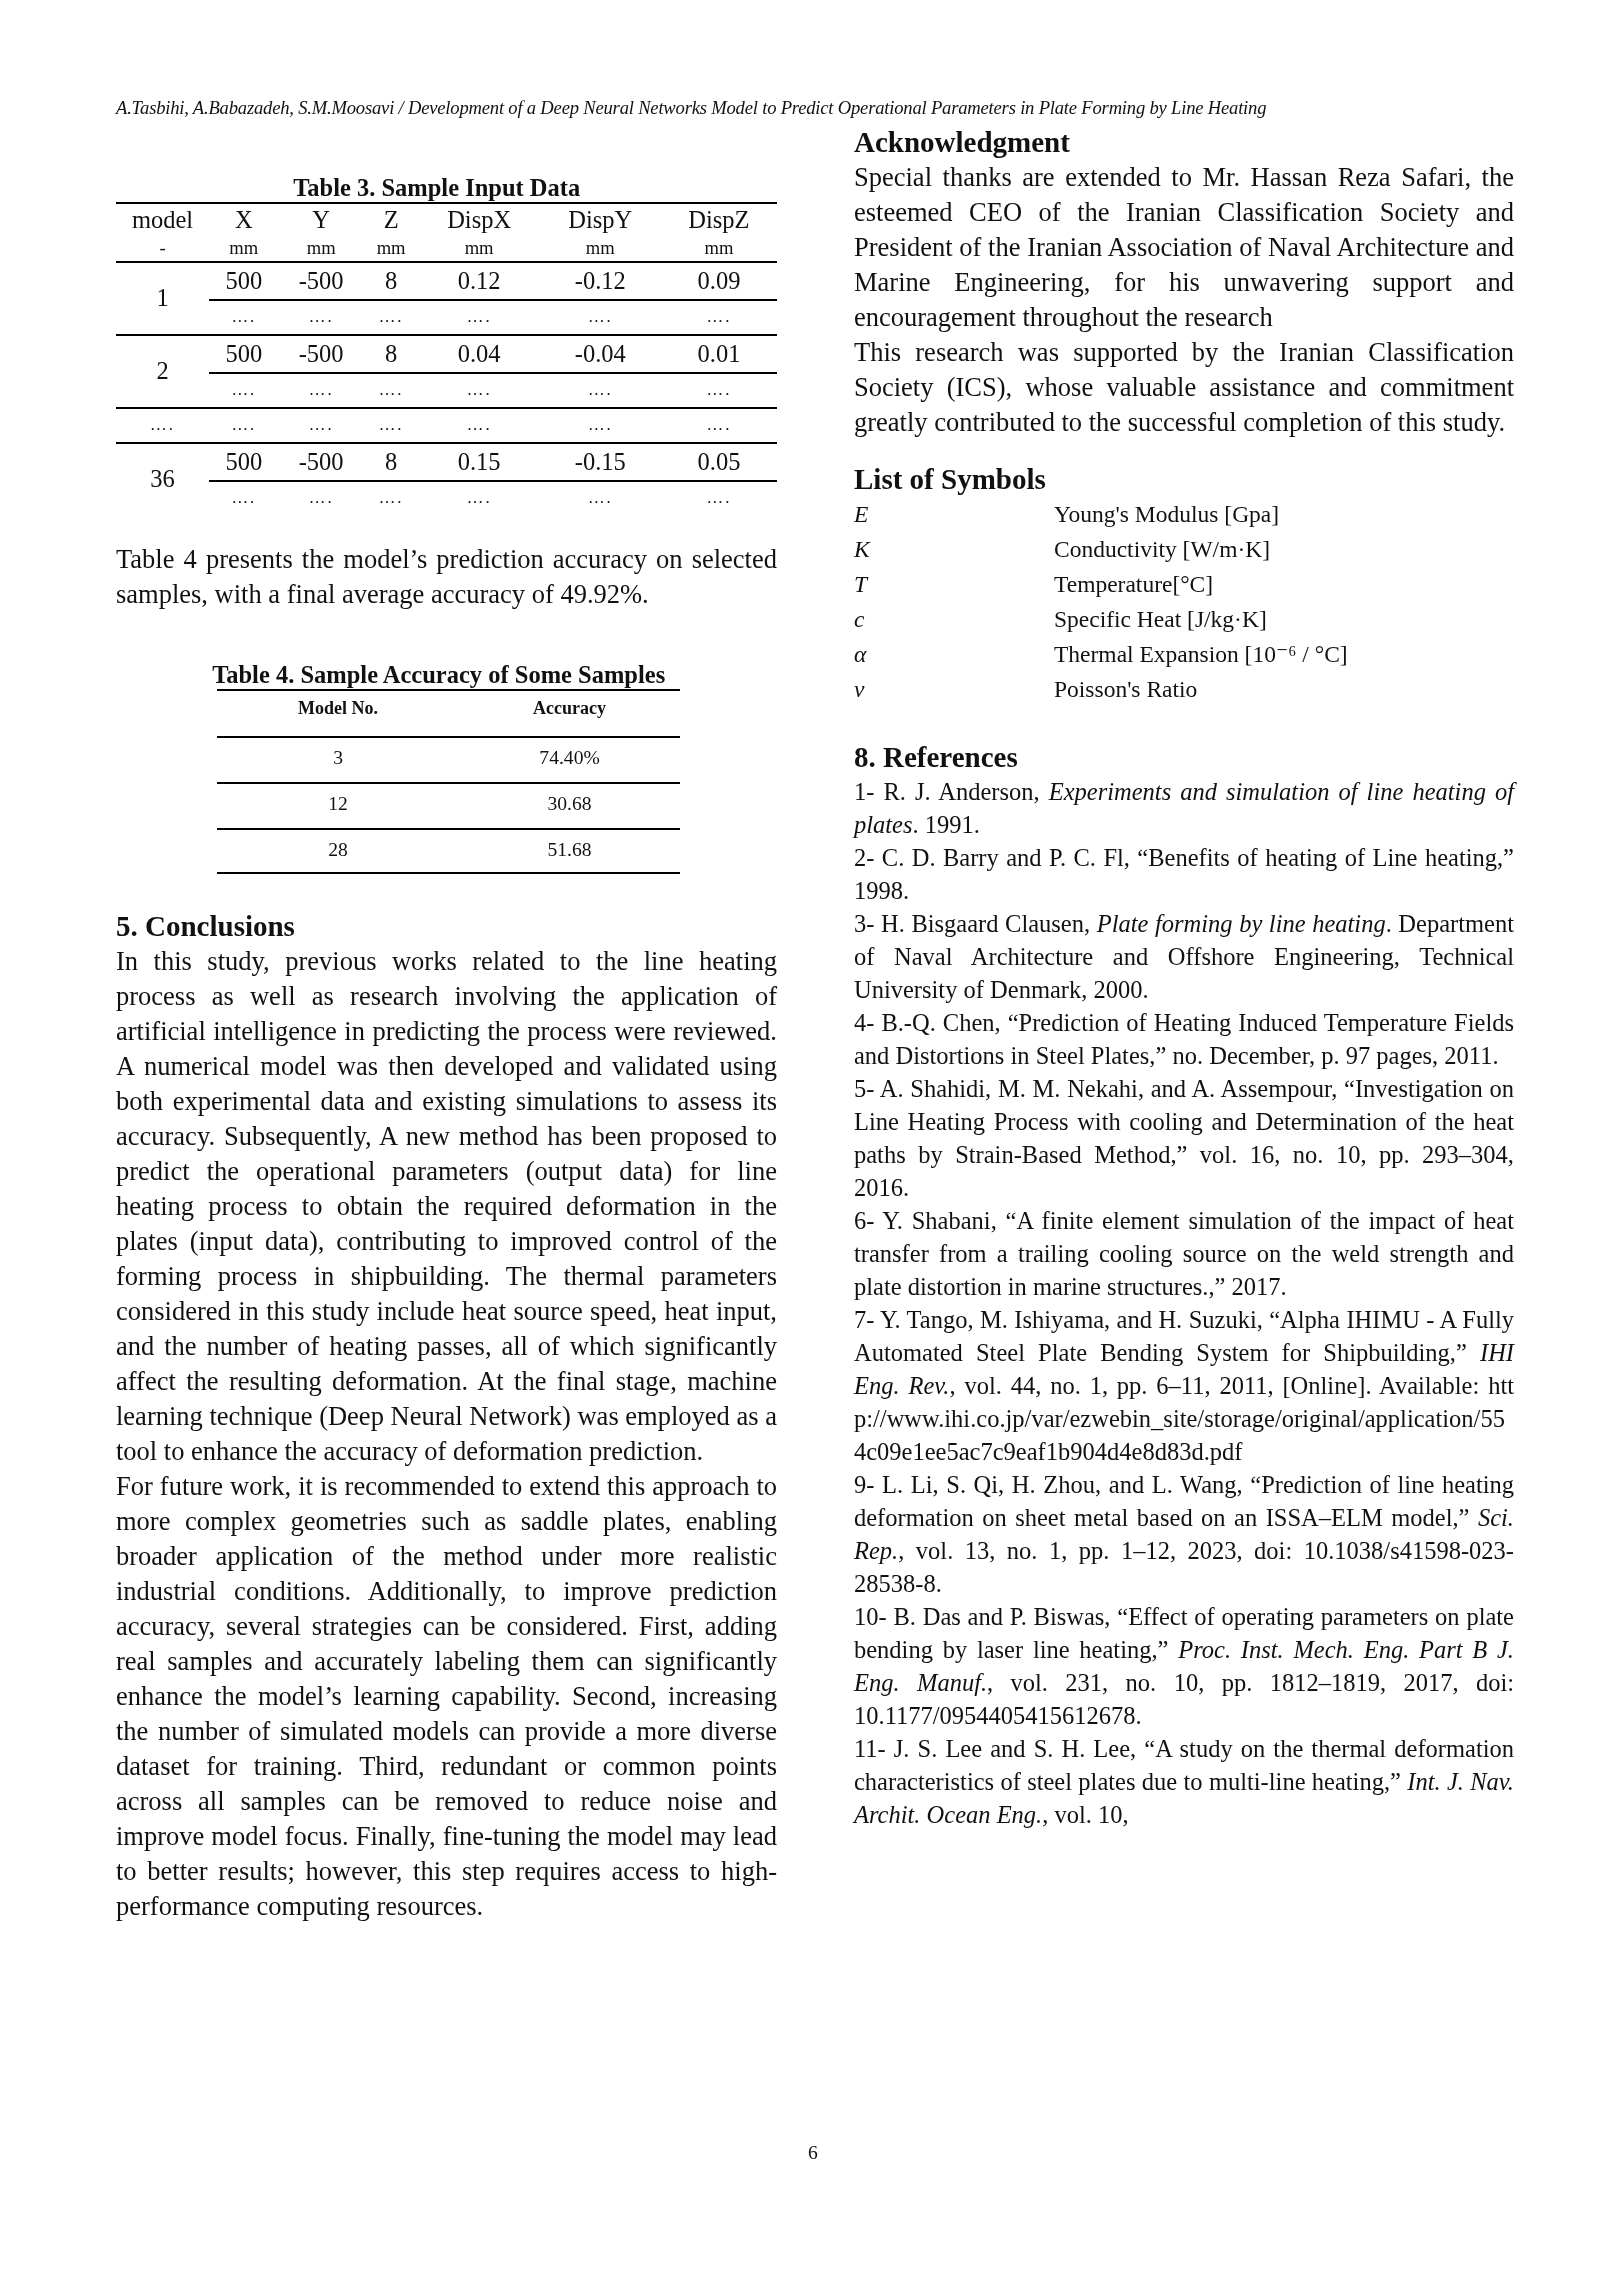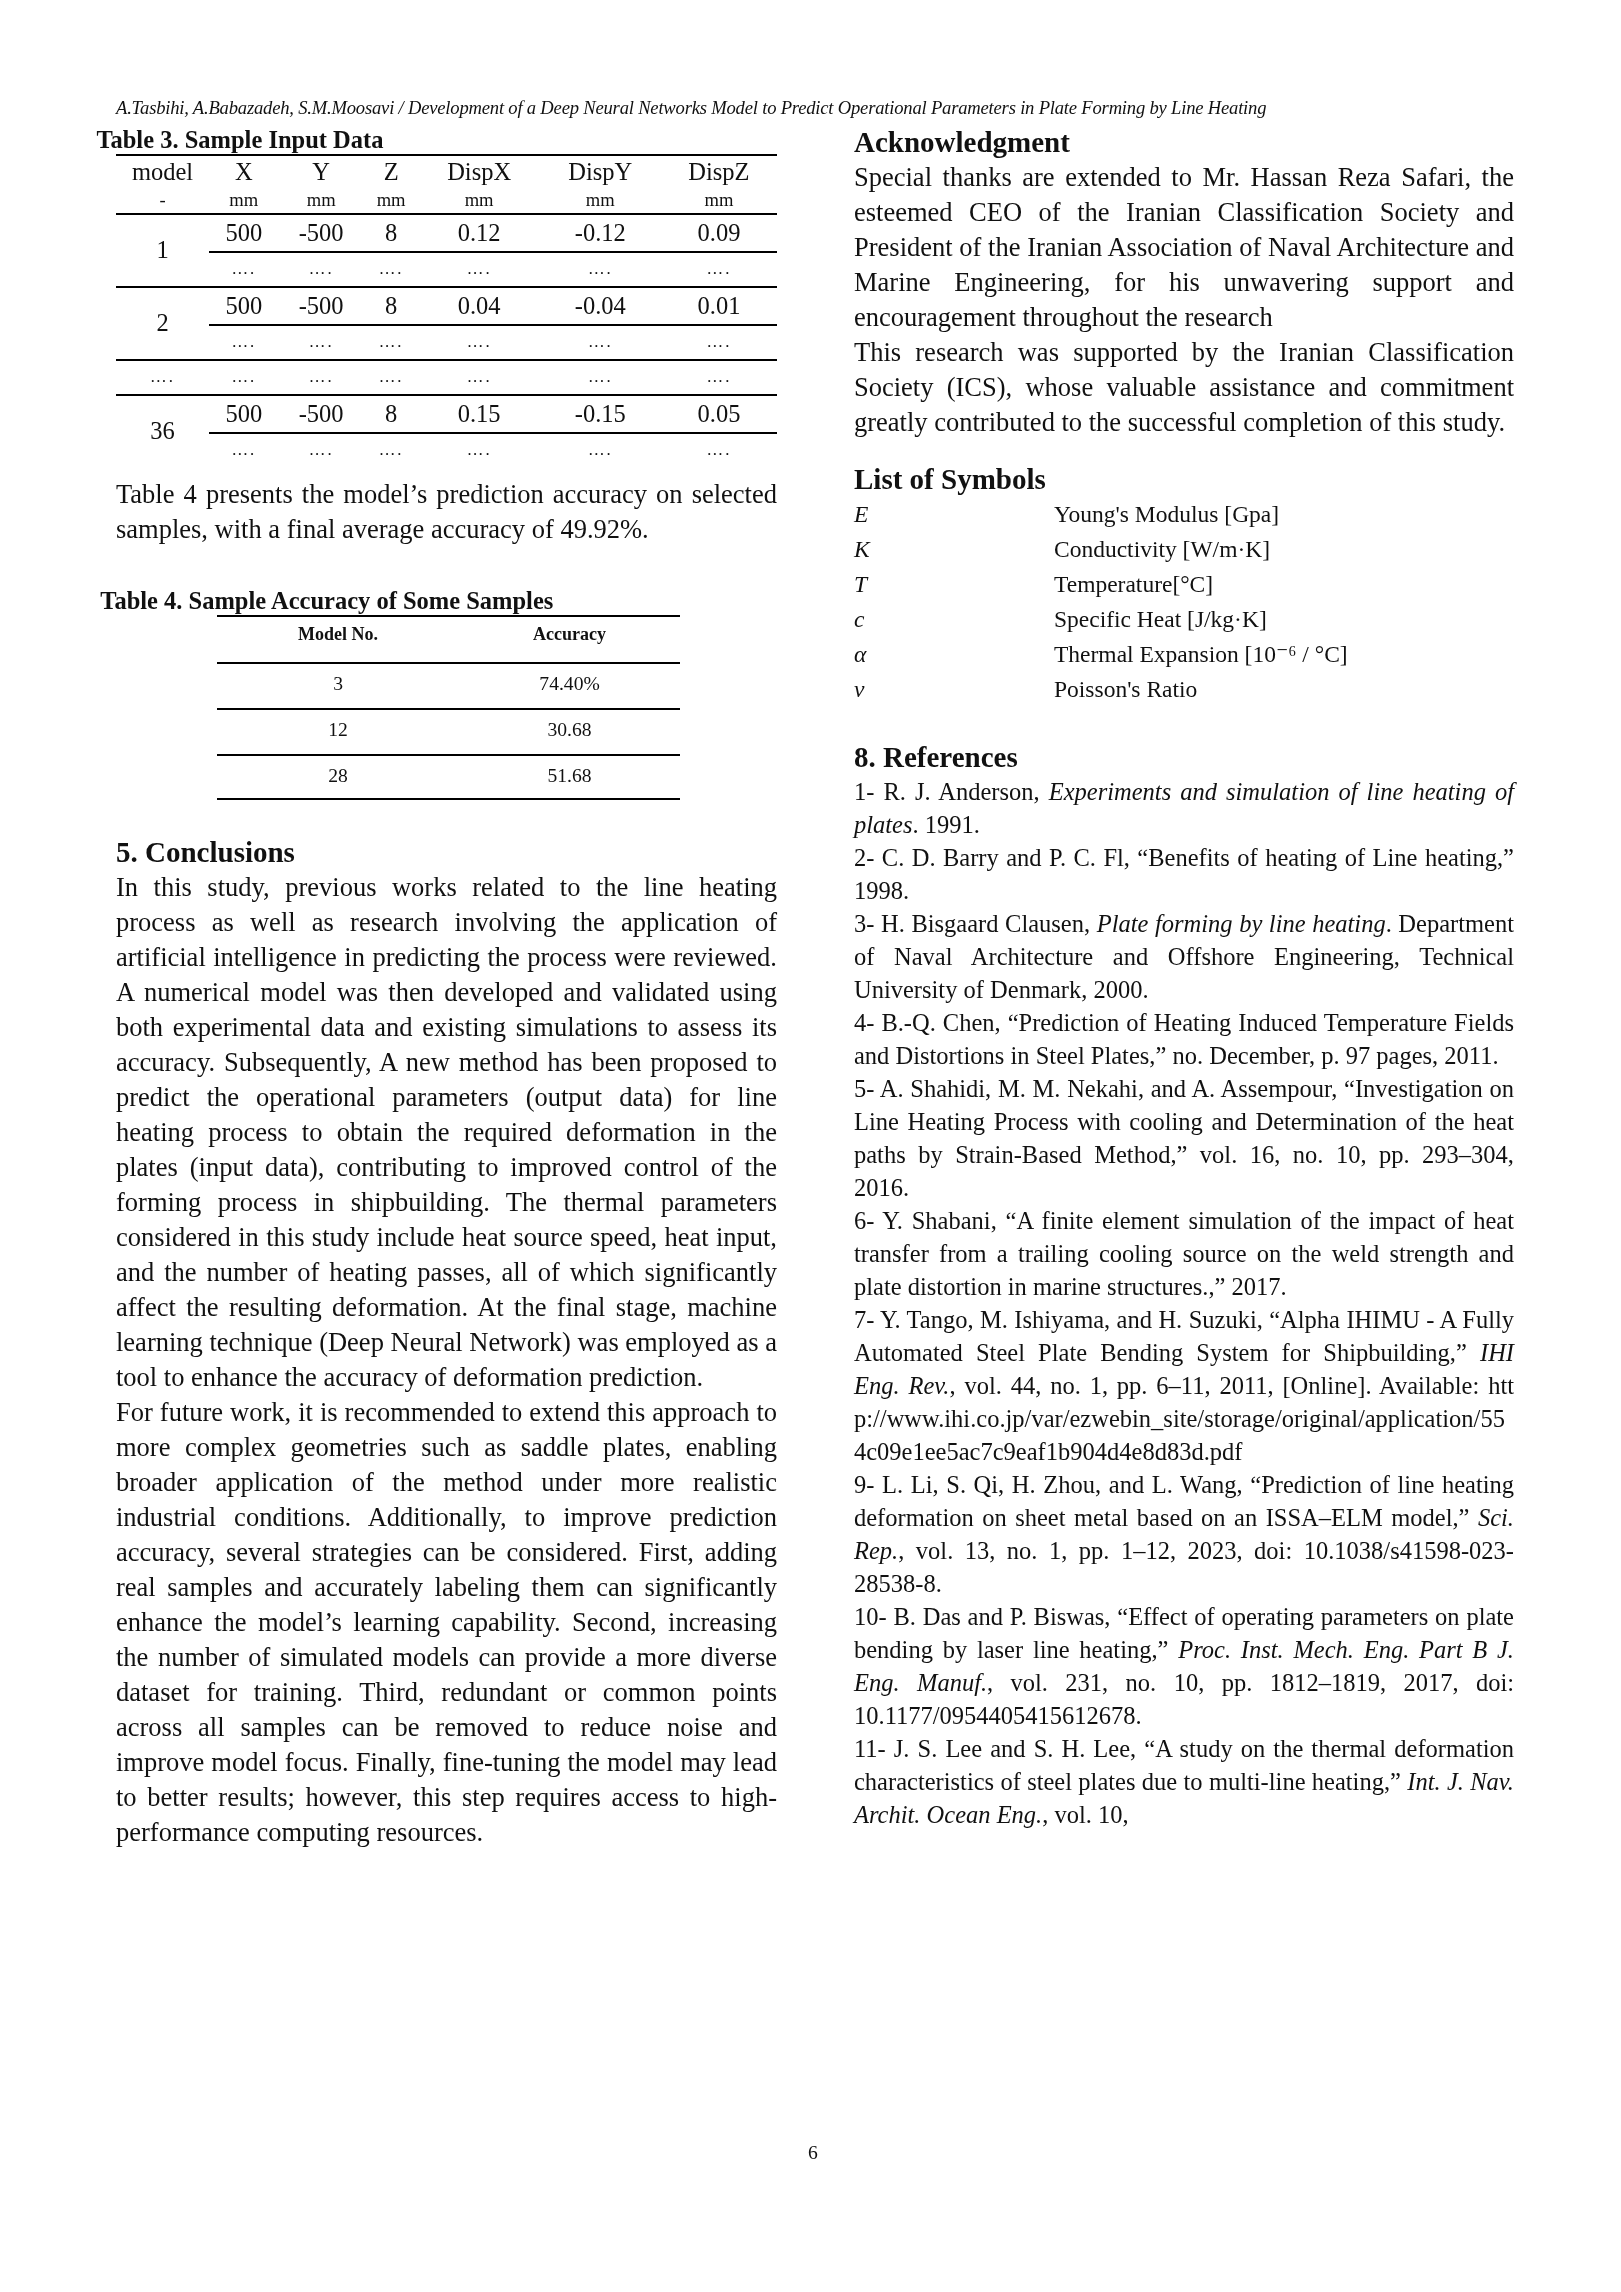--- a/index.html
+++ b/index.html
@@ -3,21 +3,21 @@
 <meta charset="utf-8">
 <style>
   html, body { margin: 0; padding: 0; background: #ffffff; }
   body { width: 1621px; height: 2293px; position: relative; overflow: hidden;
          font-family: "Liberation Serif", "DejaVu Serif", serif; color: #111; }
   .running-head { position: absolute; top: 97px; left: 116px; width: 1402px;
                   font-size: 18.6px; white-space: nowrap; letter-spacing: -0.2px; font-style: italic; }
   .col { position: absolute; top: 125px; }
   .col-left { left: 116px; width: 661px; }
   .col-right { left: 854px; width: 660px; }
-  .caption { font-weight: bold; font-size: 24.5px; line-height: 29px; }
+  .caption { font-weight: bold; font-size: 24.5px; text-align: center; line-height: 29px; margin-top: 48px; }
   .caption-t3 { margin-left: -19.6px; }
   p.body { font-size: 26.5px; line-height: 35px; text-align: justify; margin: 0; }
   h2 { font-size: 29px; font-weight: bold; margin: 0; line-height: 35px; }
 
   
   table.t3 { width: 661px; border-collapse: collapse; font-size: 24.5px; }
   table.t3 td, table.t3 th { text-align: center; font-weight: normal; padding: 0; }
   table.t3 .hdr td { height: 31px; line-height: 31px; }
   table.t3 .unit td { font-size: 18.6px; height: 25.5px; line-height: 21.6px; }
   table.t3 .toprule td { border-top: 2px solid #000; }
@@ -131,21 +131,21 @@
       <td>….</td>
       <td>….</td>
       <td>….</td>
       <td>….</td>
       <td>….</td>
       <td>….</td>
     </tr>
   </tbody>
     </table>
 
-  <p class="body" style="margin-top:10px;">Table 4 presents the model’s prediction accuracy on selected samples, with a final average accuracy of 49.92%.</p>
+  <p class="body" style="margin-top:27px;">Table 4 presents the model’s prediction accuracy on selected samples, with a final average accuracy of 49.92%.</p>
 
   <div class="t4-wrap">
     <div class="caption" style="margin-left:-15.7px;">Table 4. Sample Accuracy of Some Samples</div>
     <table class="t4">
       <tbody>
           <tr>
         <th>Model No.</th>
         <th>Accuracy</th>
       </tr>
       <tr>

